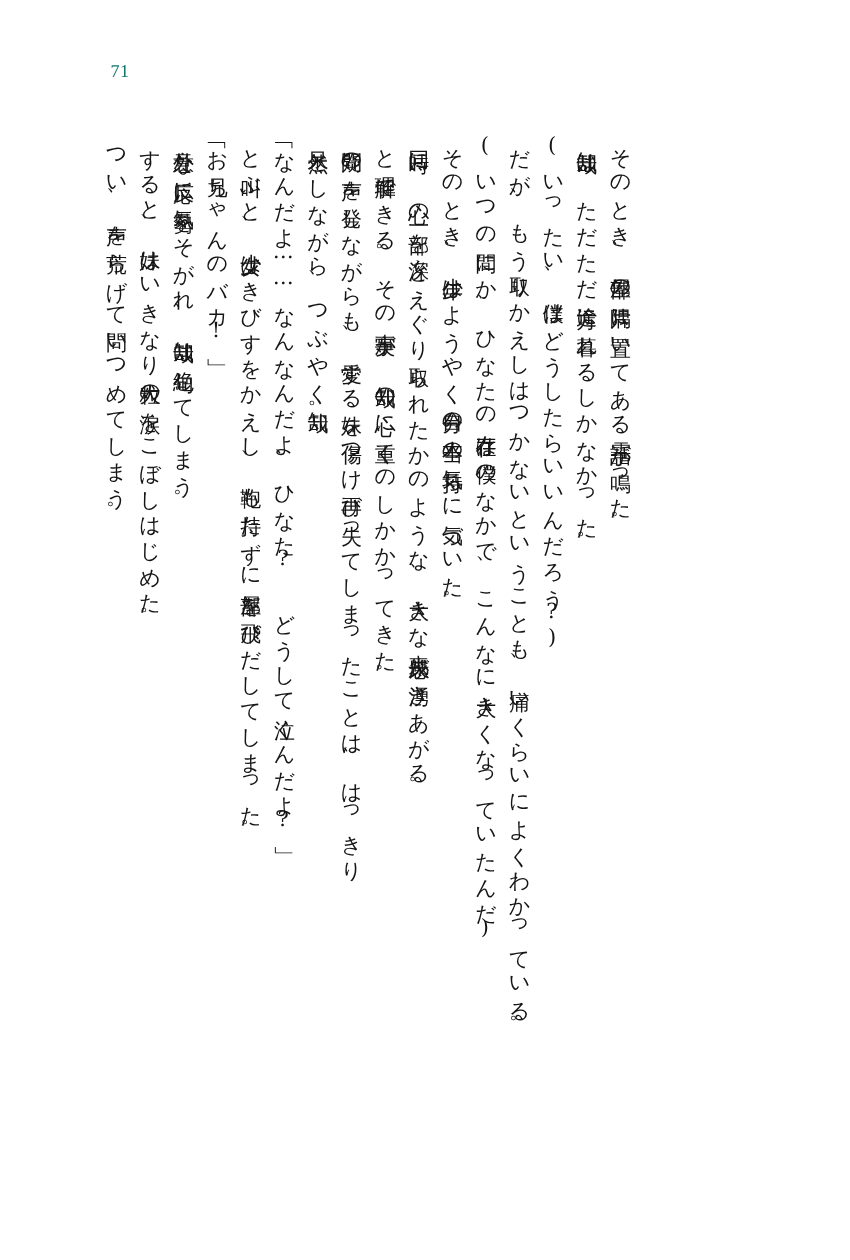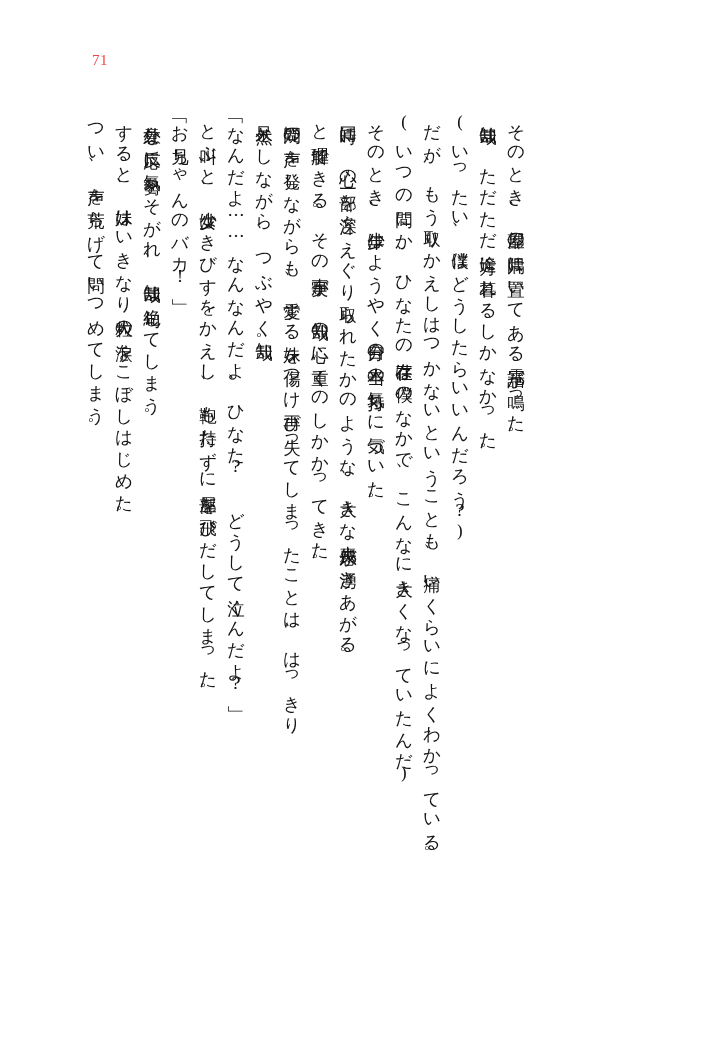--- a/index.html
+++ b/index.html
@@ -20,21 +20,21 @@
     height: 1050px;
     background: #ffffff;
     box-sizing: border-box;
   }
   .page-number {
     position: absolute;
     top: 52px;
     left: 92px;
     font-size: 15px;
     letter-spacing: 0.5px;
-    color: #ef4444;
+    color: #0f766e;
     font-family: "Liberation Serif", "DejaVu Serif", serif;
   }
   .text-body {
     position: absolute;
     top: 112px;
     right: 72px;
     height: 860px;
     width: 560px;
     display: flex;
     flex-direction: row;

